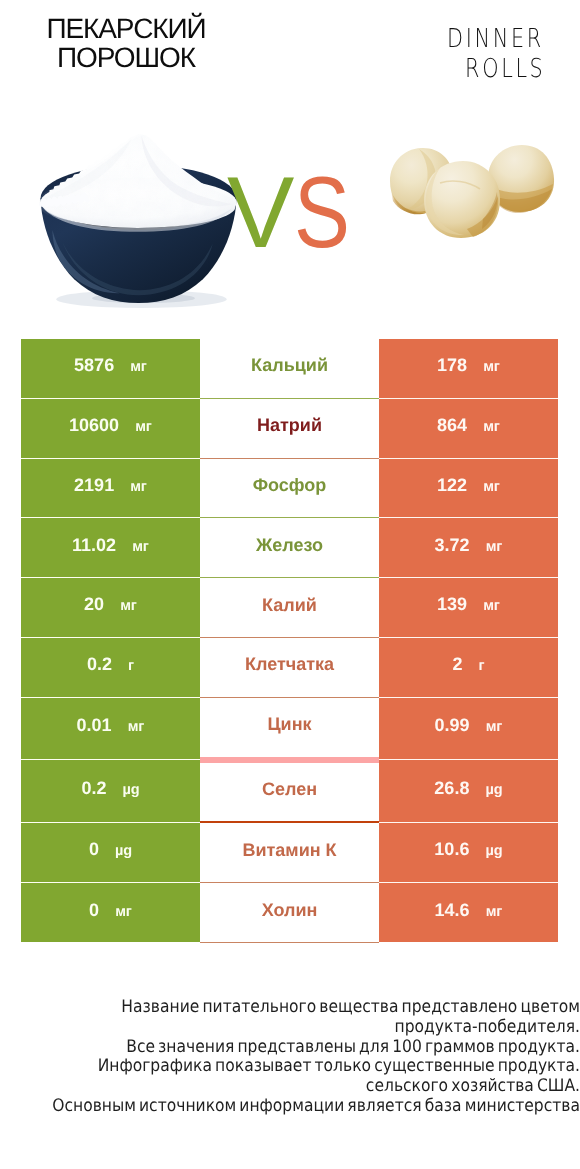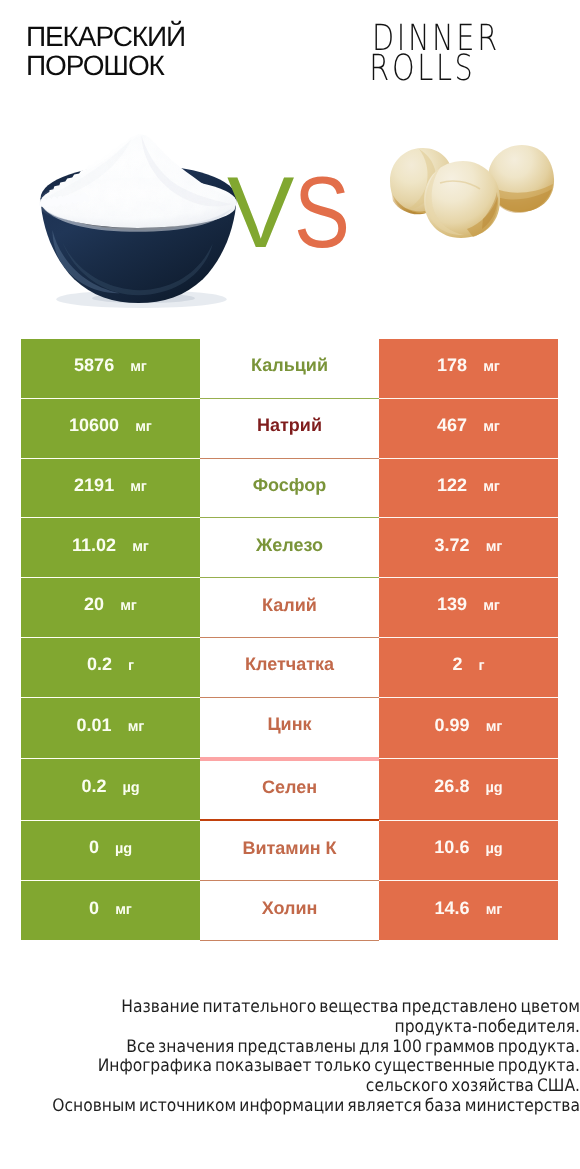--- a/index.html
+++ b/index.html
@@ -1,21 +1,21 @@
 <!DOCTYPE html>
 <html><head>
 <meta charset="utf-8">
 <title>Comparison</title>
 <style>
   html,body{margin:0;padding:0;}
   body{width:580px;height:1169px;background:#fff;font-family:"Liberation Sans",sans-serif;-webkit-font-smoothing:antialiased;text-rendering:geometricPrecision;}
   .page{position:relative;width:580px;height:1169px;overflow:hidden;}
   .titles{position:absolute;left:0;top:0;width:580px;height:110px;}
-  .title-left{position:absolute;left:26px;top:22px;width:200px;font-size:28px;line-height:29px;color:#0d0d0d;font-weight:400;letter-spacing:-1.1px;}
-  .title-right{position:absolute;left:356px;top:24px;width:200px;text-align:left;font-size:36px;line-height:30px;color:#131313;font-family:"DejaVu Sans Light","DejaVu Sans",sans-serif;font-weight:200;letter-spacing:3.3px;}
+  .title-left{position:absolute;left:26px;top:14px;width:200px;text-align:center;font-size:28px;line-height:29px;color:#0d0d0d;font-weight:400;letter-spacing:-1.1px;}
+  .title-right{position:absolute;left:356px;top:24px;width:200px;text-align:right;font-size:26px;line-height:30px;color:#131313;font-family:"DejaVu Sans Light","DejaVu Sans",sans-serif;font-weight:200;letter-spacing:3.3px;}
   .title-right > div{display:block;}
   .title-right > div > i{font-style:normal;display:inline-block;transform:scaleX(0.80);}
   .hero{position:absolute;left:0;top:110px;width:580px;height:210px;}
   .bowl-img{position:absolute;left:30px;top:15px;width:218px;height:188px;}
   .rolls-img{position:absolute;left:368px;top:29px;width:190px;height:110px;}
   .vs{position:absolute;left:0;top:0;width:580px;height:320px;font-weight:400;font-family:"Liberation Sans",sans-serif;}
   .vs .v{position:absolute;left:227px;top:163px;color:#81A730;font-size:101px;line-height:1;}
   .vs .s{position:absolute;left:294px;top:163px;color:#E26E4A;font-size:101px;line-height:1;display:inline-block;transform:scaleX(0.83);transform-origin:left top;}
   table.cmp{position:absolute;left:21px;top:339px;width:537px;border-collapse:collapse;table-layout:fixed;}
   table.cmp td{height:58.8px;padding:0;text-align:center;vertical-align:middle;width:179px;line-height:1;}
@@ -152,21 +152,21 @@
   <table class="cmp">
       <tbody id="tbody">
         <tr>
           <td class="l"><span>5876</span><span class="unit">мг</span></td>
           <td class="m" style="border-bottom:1px solid #97AF4E"><span style="color:#7A9439">Кальций</span></td>
           <td class="r"><span>178</span><span class="unit">мг</span></td>
         </tr>
         <tr>
           <td class="l"><span>10600</span><span class="unit">мг</span></td>
           <td class="m" style="border-bottom:1px solid #C98462"><span style="color:#7f1d1d">Натрий</span></td>
-          <td class="r"><span>467</span><span class="unit">мг</span></td>
+          <td class="r"><span>864</span><span class="unit">мг</span></td>
         </tr>
         <tr>
           <td class="l"><span>2191</span><span class="unit">мг</span></td>
           <td class="m" style="border-bottom:1px solid #97AF4E"><span style="color:#7A9439">Фосфор</span></td>
           <td class="r"><span>122</span><span class="unit">мг</span></td>
         </tr>
         <tr>
           <td class="l"><span>11.02</span><span class="unit">мг</span></td>
           <td class="m" style="border-bottom:1px solid #97AF4E"><span style="color:#7A9439">Железо</span></td>
           <td class="r"><span>3.72</span><span class="unit">мг</span></td>
@@ -176,21 +176,21 @@
           <td class="m" style="border-bottom:1px solid #C98462"><span style="color:#C2694A">Калий</span></td>
           <td class="r"><span>139</span><span class="unit">мг</span></td>
         </tr>
         <tr>
           <td class="l"><span>0.2</span><span class="unit">г</span></td>
           <td class="m" style="border-bottom:1px solid #C98462"><span style="color:#C2694A">Клетчатка</span></td>
           <td class="r"><span>2</span><span class="unit">г</span></td>
         </tr>
         <tr>
           <td class="l"><span>0.01</span><span class="unit">мг</span></td>
-          <td class="m" style="border-bottom:4px solid #fca5a5"><span style="color:#C2694A">Цинк</span></td>
+          <td class="m" style="border-bottom:6px solid #fca5a5"><span style="color:#C2694A">Цинк</span></td>
           <td class="r"><span>0.99</span><span class="unit">мг</span></td>
         </tr>
         <tr>
           <td class="l"><span>0.2</span><span class="unit">µg</span></td>
           <td class="m" style="border-bottom:2px solid #c2410c"><span style="color:#C2694A">Селен</span></td>
           <td class="r"><span>26.8</span><span class="unit">µg</span></td>
         </tr>
         <tr>
           <td class="l"><span>0</span><span class="unit">µg</span></td>
           <td class="m" style="border-bottom:1px solid #C98462"><span style="color:#C2694A">Витамин К</span></td>

